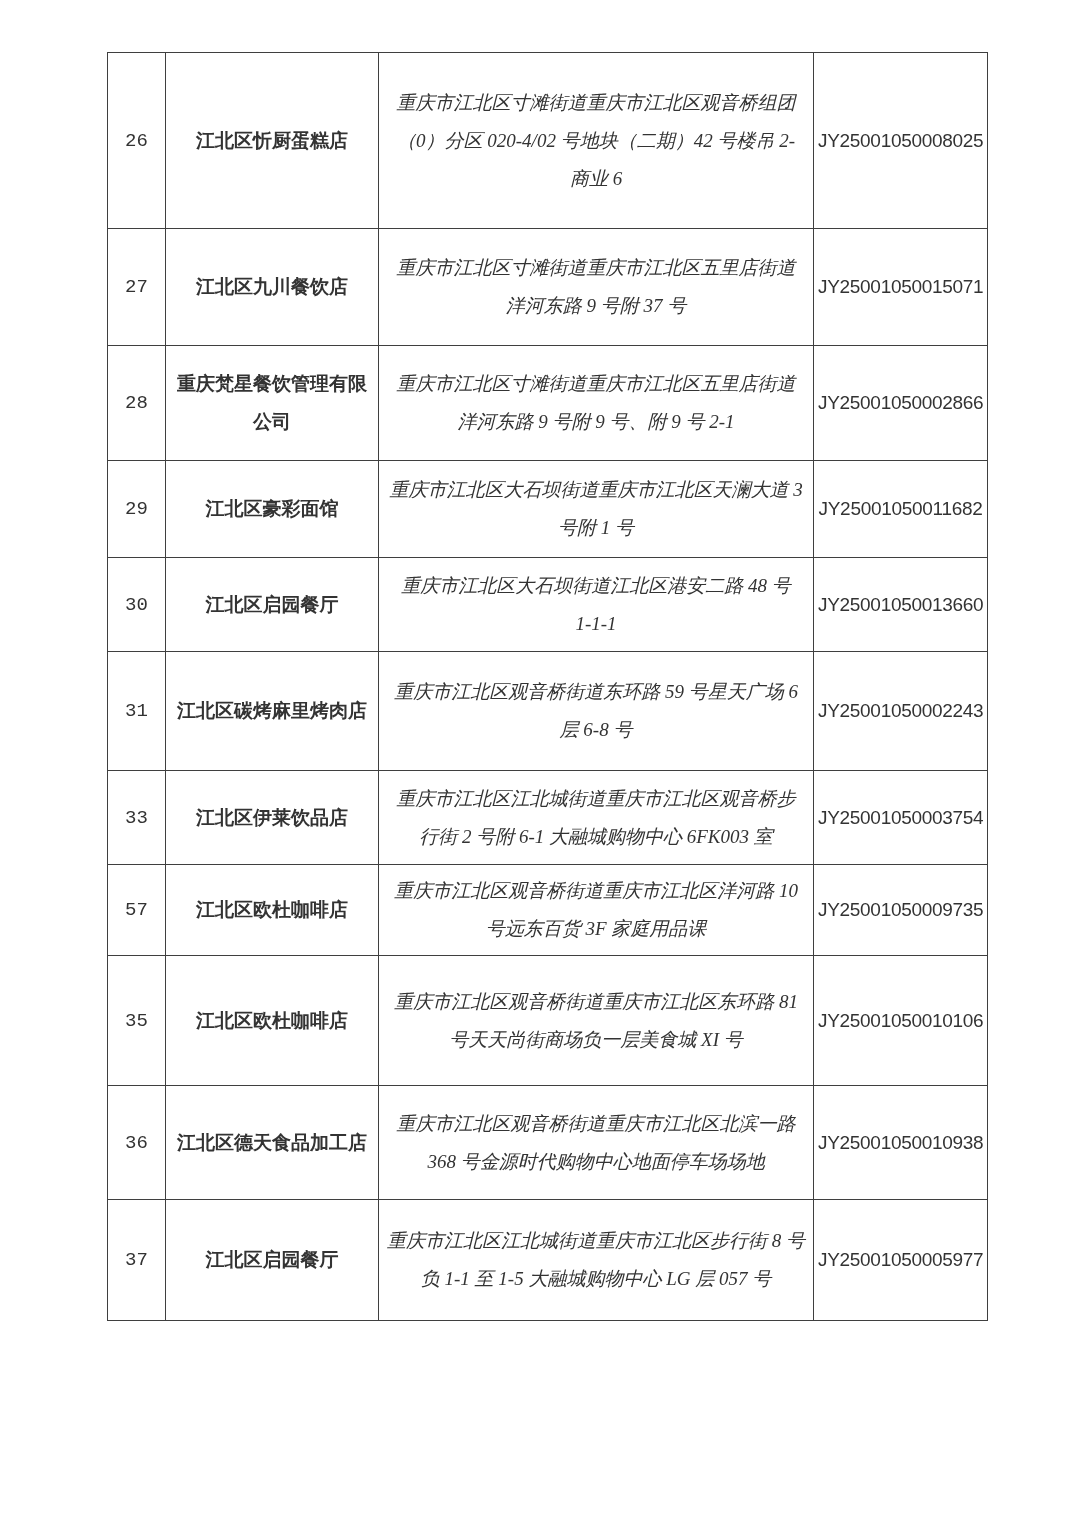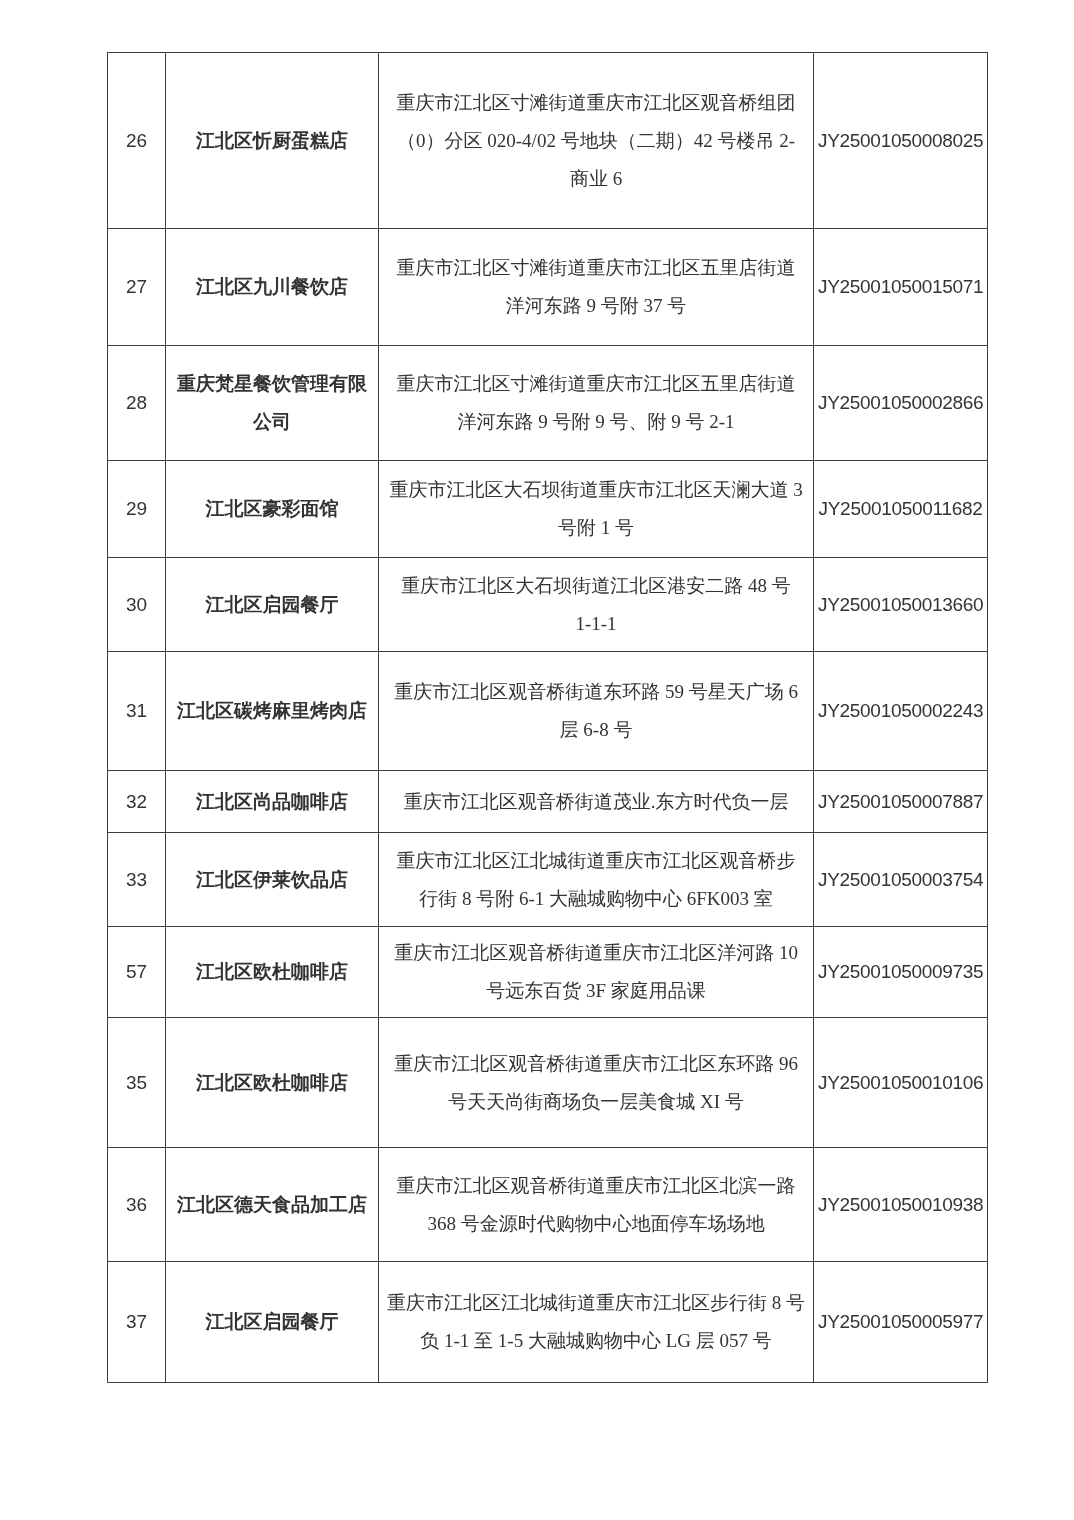--- a/index.html
+++ b/index.html
@@ -27,29 +27,30 @@
   table.biz-table td {
     border: 1.5px solid #3f3f3f;
     text-align: center;
     vertical-align: middle;
     font-size: 19px;
     line-height: 38px;
     padding: 2px 4px;
     overflow: hidden;
   }
   td.no-cell {
-    font-family: Liberation Sans, sans-serif;
+    font-family: Liberation Mono, monospace;
     font-size: 19px;
   }
   td.name-cell {
     white-space: pre-line;
     font-weight: bold;
   }
   td.addr-cell {
     white-space: pre-line;
+    font-style: italic;
   }
   td.code-cell {
     font-family: Liberation Sans, sans-serif;
     font-size: 18px;
     letter-spacing: -0.3px;
     padding: 2px 1px;
   }
 </style>
 </head>
 <body>
@@ -100,44 +101,38 @@
 1-1-1</td>
         <td class="code-cell">JY25001050013660</td>
       </tr>
       <tr style="height:119px">
         <td class="no-cell">31</td>
         <td class="name-cell">江北区碳烤麻里烤肉店</td>
         <td class="addr-cell">重庆市江北区观音桥街道东环路 59 号星天广场 6
 层 6-8 号</td>
         <td class="code-cell">JY25001050002243</td>
       </tr>
-      <tr style="height:62px">
-        <td class="no-cell">32</td>
-        <td class="name-cell">江北区尚品咖啡店</td>
-        <td class="addr-cell">重庆市江北区观音桥街道茂业.东方时代负一层</td>
-        <td class="code-cell">JY25001050007887</td>
-      </tr>
       <tr style="height:94px">
         <td class="no-cell">33</td>
         <td class="name-cell">江北区伊莱饮品店</td>
         <td class="addr-cell">重庆市江北区江北城街道重庆市江北区观音桥步
-行街 8 号附 6-1 大融城购物中心 6FK003 室</td>
+行街 2 号附 6-1 大融城购物中心 6FK003 室</td>
         <td class="code-cell">JY25001050003754</td>
       </tr>
       <tr style="height:91px">
         <td class="no-cell">57</td>
         <td class="name-cell">江北区欧杜咖啡店</td>
         <td class="addr-cell">重庆市江北区观音桥街道重庆市江北区洋河路 10
 号远东百货 3F 家庭用品课</td>
         <td class="code-cell">JY25001050009735</td>
       </tr>
       <tr style="height:130px">
         <td class="no-cell">35</td>
         <td class="name-cell">江北区欧杜咖啡店</td>
-        <td class="addr-cell">重庆市江北区观音桥街道重庆市江北区东环路 96
+        <td class="addr-cell">重庆市江北区观音桥街道重庆市江北区东环路 81
 号天天尚街商场负一层美食城 XI 号</td>
         <td class="code-cell">JY25001050010106</td>
       </tr>
       <tr style="height:114px">
         <td class="no-cell">36</td>
         <td class="name-cell">江北区德天食品加工店</td>
         <td class="addr-cell">重庆市江北区观音桥街道重庆市江北区北滨一路
 368 号金源时代购物中心地面停车场场地</td>
         <td class="code-cell">JY25001050010938</td>
       </tr>

